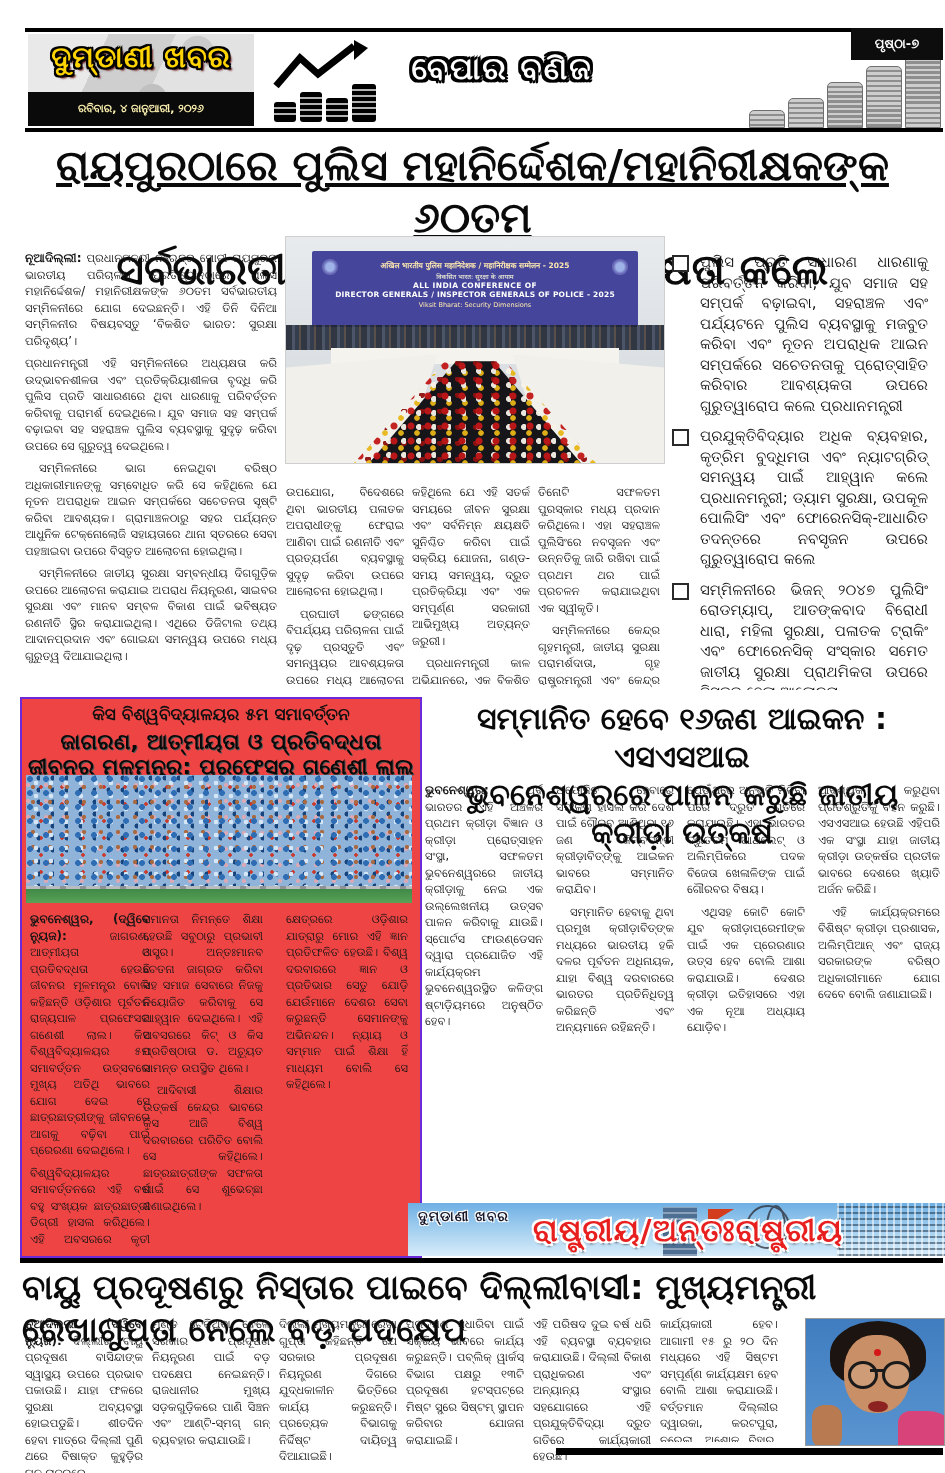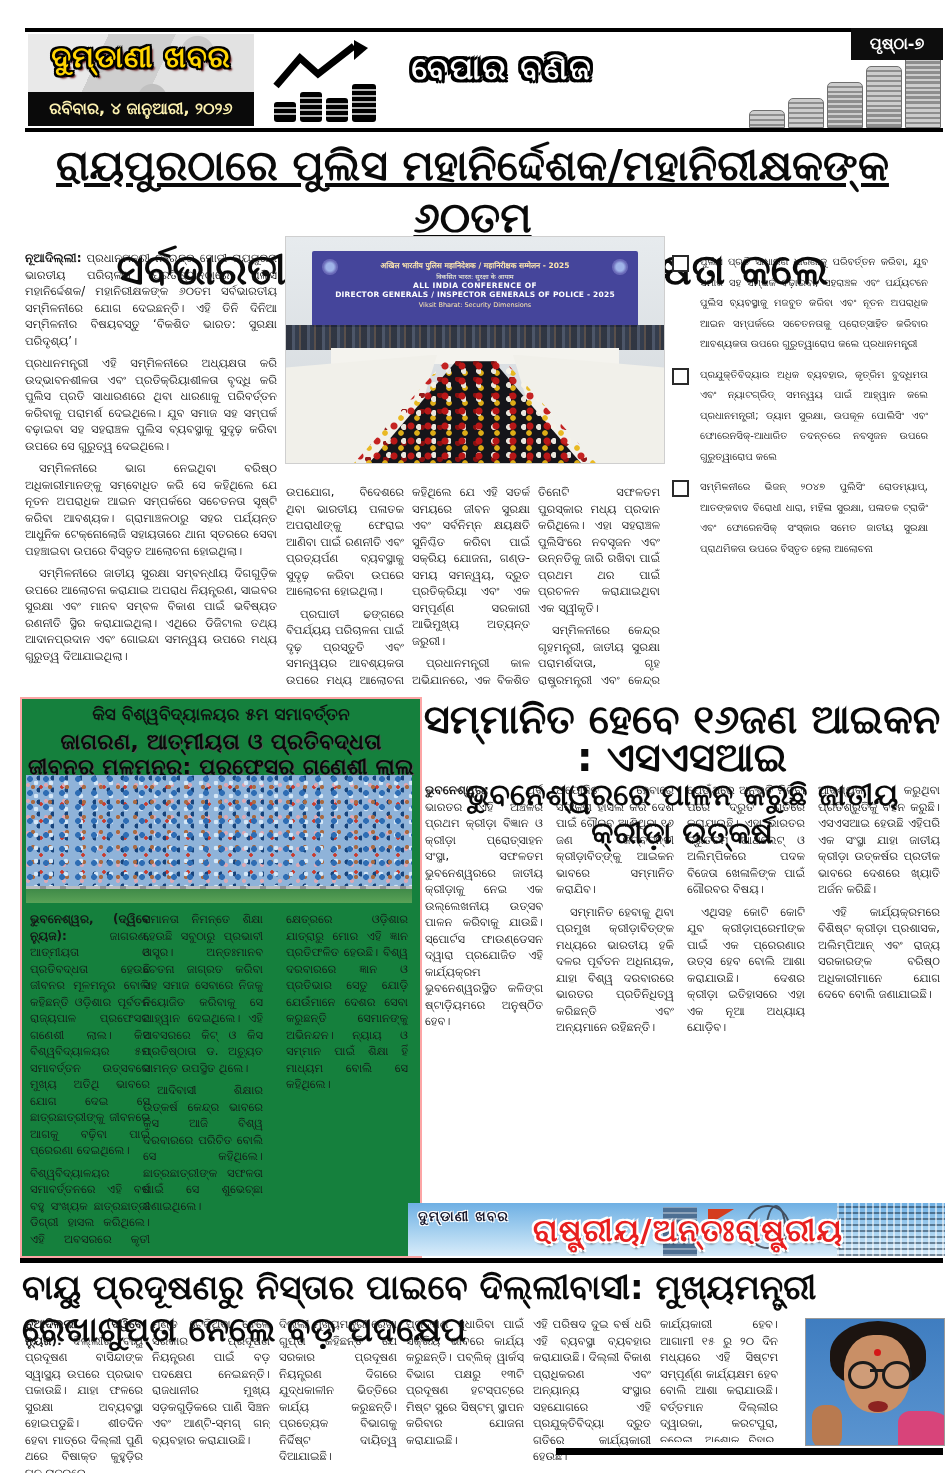--- a/index.html
+++ b/index.html
@@ -9,30 +9,30 @@
   
   .band{position:absolute;left:25px;top:28px;width:918px;height:96px;border-top:4px solid #000;border-bottom:4px solid #000;background:#fff;}
   .masthead{position:absolute;left:3px;top:2px;width:226px;height:92px;overflow:hidden;
      background:#dcdcdc;
      background-image:radial-gradient(circle at 30% 30%,#c2c2c2 12px,transparent 13px),
        radial-gradient(circle at 75% 20%,#cbcbcb 16px,transparent 17px),
        radial-gradient(circle at 55% 70%,#c0c0c0 14px,transparent 15px),
        linear-gradient(115deg,#e9e9e9 0 30%,#cfcfcf 30% 55%,#e2e2e2 55% 100%);}
   .masthead-name{position:absolute;left:0;top:6px;width:100%;text-align:center;font-size:29px;font-weight:bold;color:#ffd400;letter-spacing:1px;
      text-shadow:-2px -2px 0 #000,2px -2px 0 #000,-2px 2px 0 #000,2px 2px 0 #000,0 -2px 0 #000,0 2px 0 #000,-2px 0 0 #000,2px 0 0 #000,3px 3px 2px #5a0000;}
-  .masthead-date{position:absolute;left:0;bottom:0;width:100%;height:34px;background:#0a0a0a;color:#fdf2b0;font-size:16px;font-weight:bold;line-height:34px;text-align:center;}
+  .masthead-date{position:absolute;left:0;bottom:0;width:100%;height:34px;background:#0a0a0a;color:#fdf2b0;font-size:11px;font-weight:bold;line-height:34px;text-align:center;}
   .growth-wrap{position:absolute;left:245px;top:8px;width:110px;height:84px;}
   .section-title{position:absolute;left:352px;top:18px;width:250px;text-align:center;white-space:nowrap;
      font-size:31px;font-weight:bold;color:#fff;letter-spacing:2px;
      text-shadow:-3px -3px 0 #000,3px -3px 0 #000,-3px 3px 0 #000,3px 3px 0 #000,0 -3px 0 #000,0 3px 0 #000,-3px 0 0 #000,3px 0 0 #000;}
   .coins{position:absolute;right:2px;bottom:0;width:200px;height:78px;display:flex;align-items:flex-end;gap:3px;justify-content:flex-end;}
   .coins span{display:block;width:34px;border:1px solid #6f6f6f;border-radius:5px 5px 0 0;
      background:repeating-linear-gradient(180deg,#cdcdcd 0 2.5px,#8e8e8e 2.5px 5px);}
   .coins .c1{height:16px}.coins .c2{height:28px}.coins .c3{height:44px}.coins .c4{height:60px}.coins .c5{height:78px}
-  .page-tag{position:absolute;right:0px;top:-4px;width:92px;height:32px;background:#0d0d0d;color:#fff;font-size:16px;line-height:32px;text-align:center;font-weight:bold;}
+  .page-tag{position:absolute;right:0px;top:-4px;width:92px;height:32px;background:#0d0d0d;color:#fff;font-size:13px;line-height:32px;text-align:center;font-weight:bold;}
 
   
   .main-headline{position:absolute;left:15px;top:140px;width:915px;text-align:center;font-weight:bold;color:#0a0a0a;}
   .main-headline .l1{font-size:42px;line-height:52px;text-decoration:underline;}
   .main-headline .l2{font-size:42px;line-height:52px;}
 
   
   .col{position:absolute;overflow:hidden;text-align:justify;font-size:11.5px;line-height:16.5px;color:#151515;}
   .col p{margin:0 0 6px 0;text-indent:14px;}
   .col p:first-child{text-indent:0;}
@@ -52,42 +52,42 @@
      background:repeating-linear-gradient(90deg,#1d2330 0 6px,#3c465a 6px 9px,#222b3c 9px 13px,#4a3f3a 13px 15px);opacity:.9;}
   .conf-table-top{position:absolute;left:12%;top:49%;width:76%;height:7%;background:#f4f3ee;}
   .conf-table-left{position:absolute;left:0;top:52%;width:40%;height:48%;background:#f1f0ea;clip-path:polygon(0 12%,100% 0,78% 100%,0 100%);}
   .conf-table-right{position:absolute;right:0;top:52%;width:40%;height:48%;background:#f1f0ea;clip-path:polygon(0 0,100% 12%,100% 100%,22% 100%);}
   .conf-carpet{position:absolute;left:0;top:55%;width:100%;height:45%;background:#15151a;clip-path:polygon(45% 0,55% 0,78% 100%,22% 100%);}
   .conf-flowers{position:absolute;left:0;top:55%;width:100%;height:45%;
      background-image:radial-gradient(circle at 6px 5px,#c21818 3px,transparent 4px),radial-gradient(circle at 13px 10px,#f5f2e8 2.6px,transparent 3.4px),radial-gradient(circle at 3px 12px,#e8b618 2.4px,transparent 3.2px),radial-gradient(circle at 10px 2px,#8f1010 2.6px,transparent 3.4px);
      background-size:17px 15px,15px 14px,16px 15px,18px 16px;
      clip-path:polygon(42% 0,58% 0,82% 100%,18% 100%);opacity:.95;}
   .bullets{position:absolute;left:668px;top:252px;width:272px;height:438px;overflow:hidden;}
-  .bullets p{position:relative;margin:0 12px 10px 0;padding-left:32px;font-size:10px;line-height:20.5px;text-align:justify;color:#101010;}
+  .bullets p{position:relative;margin:0 12px 10px 0;padding-left:32px;font-size:15px;line-height:20.5px;text-align:justify;color:#101010;}
   .bullets p::before{content:"";position:absolute;left:4px;top:3px;width:13px;height:13px;border:2px solid #2a2a2a;background:#fff;}
 
   
-  .mlbox{position:absolute;left:20px;top:697px;width:398px;height:557px;border:2px solid #fca5a5;background:#15803d;}
+  .mlbox{position:absolute;left:20px;top:697px;width:398px;height:557px;border:2px solid #6d28d9;background:#ef4444;}
   .ml-kicker{position:absolute;left:0;top:5px;width:100%;text-align:center;font-size:17px;font-weight:bold;color:#101010;}
   .ml-headline{position:absolute;left:2px;top:30px;width:394px;text-align:center;font-size:21.5px;font-weight:bold;color:#090909;letter-spacing:.3px;
      text-shadow:1px 1px 0 #555;}
   .crowd-photo{position:absolute;left:4px;top:76px;width:386px;height:128px;background-color:#8fb3d9;overflow:hidden;
      background-image:radial-gradient(circle at 4px 4px,#2e6db4 2.6px,transparent 3.2px),
        radial-gradient(circle at 10px 8px,#d5e7f7 2px,transparent 2.6px),
        radial-gradient(circle at 7px 12px,#a96a42 1.8px,transparent 2.4px),
        radial-gradient(circle at 13px 3px,#17447c 2.2px,transparent 2.8px),
        radial-gradient(circle at 2px 10px,#dba8b4 1.7px,transparent 2.3px),
        radial-gradient(circle at 15px 12px,#ca3b2e 1.5px,transparent 2.1px);
      background-size:16px 14px,15px 13px,17px 15px,14px 12px,18px 16px,21px 17px;}
   .crowd-grass{position:absolute;left:0;bottom:0;width:100%;height:14px;background:linear-gradient(#3f8a48,#5aa257);}
   .crowd-mat{position:absolute;left:0;bottom:10px;width:100%;height:7px;background:repeating-linear-gradient(90deg,#b8bcc0 0 14px,#8e9296 14px 20px);}
 
   
   .mr-headline{position:absolute;left:422px;top:700px;width:520px;text-align:center;font-weight:bold;color:#0a0a0a;}
-  .mr-headline .l1{font-size:40px;line-height:38px;text-align:center;}
+  .mr-headline .l1{font-size:30px;line-height:38px;text-align:center;}
   .mr-headline .l2{font-size:30px;line-height:38px;}
 
   
   .nat-banner{position:absolute;left:408px;top:1203px;width:537px;height:53px;overflow:hidden;
      background:linear-gradient(180deg,#6fb0e4 0%,#a8d2f0 55%,#d8ecfa 100%);}
   .nat-build-r{position:absolute;right:0;top:0;width:108px;height:100%;background:linear-gradient(#5d7f9d,#7d9cb6);
      background-image:repeating-linear-gradient(90deg,rgba(255,255,255,.55) 0 2px,transparent 2px 7px),repeating-linear-gradient(0deg,rgba(20,40,60,.5) 0 2px,transparent 2px 6px);}
   .nat-build-c{position:absolute;left:255px;top:4px;width:34px;height:49px;background:#4d6f93;
      background-image:repeating-linear-gradient(0deg,rgba(255,255,255,.35) 0 2px,transparent 2px 6px);}
   .nat-flag{position:absolute;left:300px;top:6px;width:0;height:0;border-left:26px solid #d43c1e;border-bottom:16px solid transparent;}

